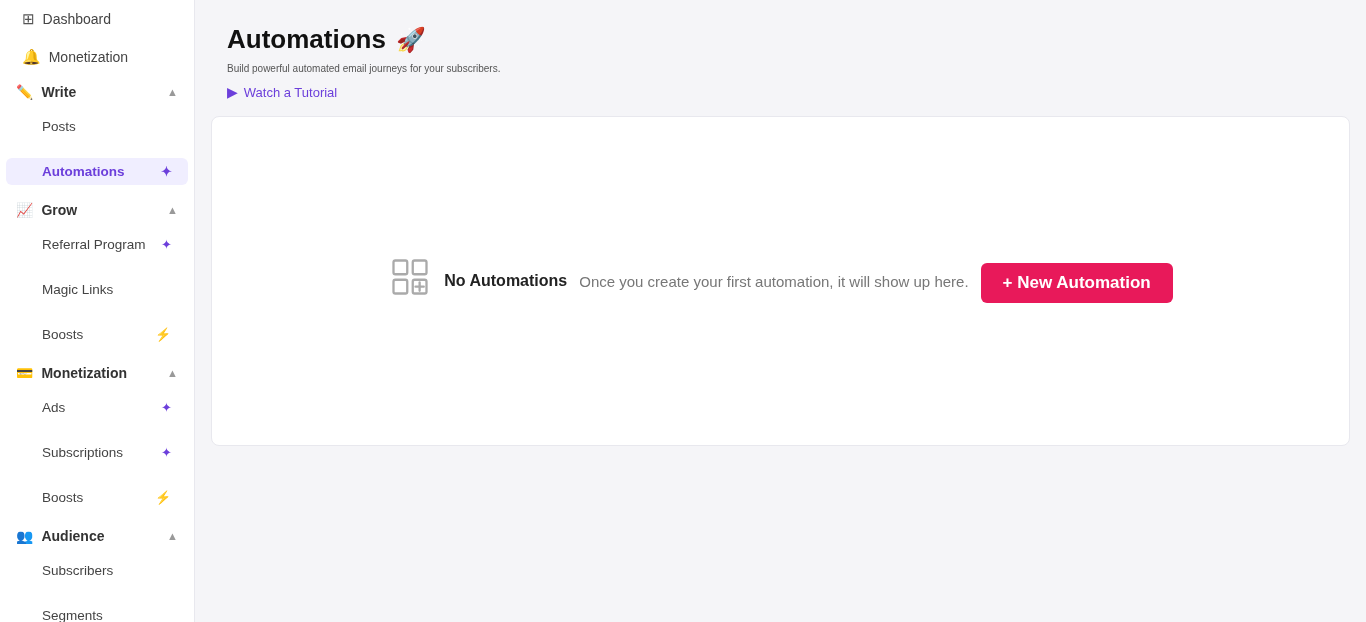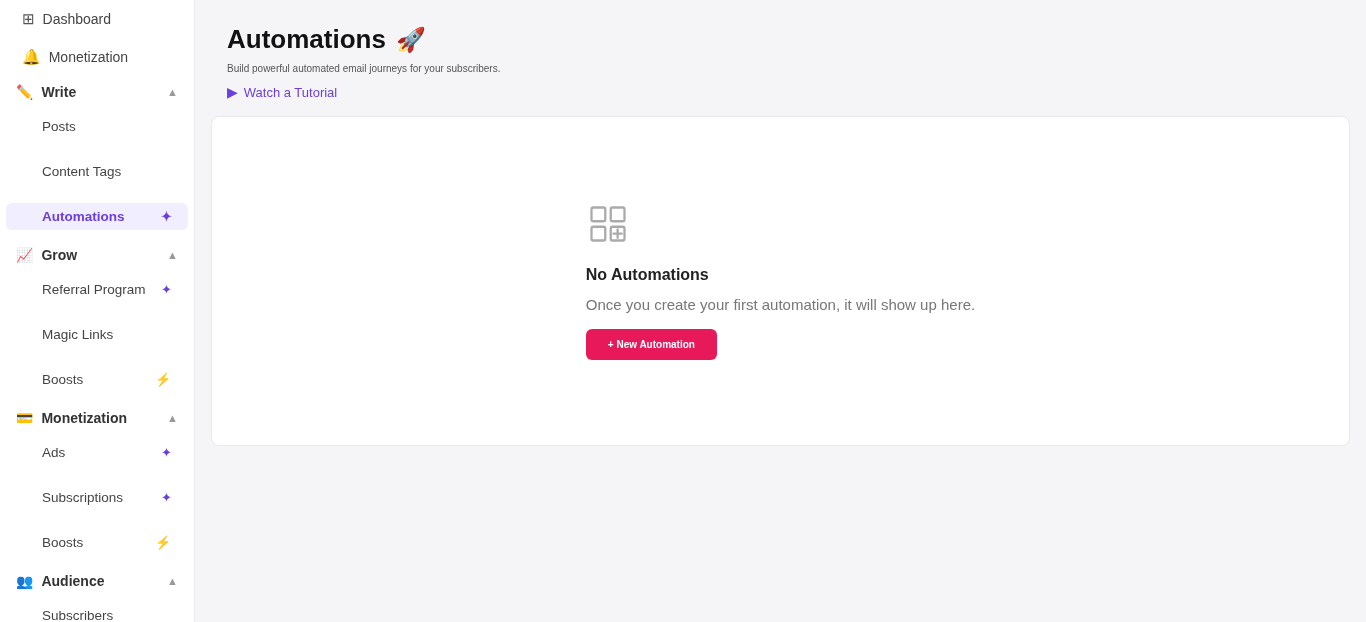--- a/index.html
+++ b/index.html
@@ -144,22 +144,22 @@
       border-radius: 8px;
       border: 1px solid #e8e8ee;
       min-height: 330px;
       display: flex;
       align-items: center;
       justify-content: center;
     }
 
     .empty-state {
       display: flex;
-      flex-direction: column;
-      align-items: flex-start;
+      flex-direction: row;
+      align-items: center;
       gap: 12px;
       padding: 48px;
     }
 
     .empty-icon {
       color: #bbb;
       margin-bottom: 4px;
     }
 
     .empty-title {
@@ -176,21 +176,21 @@
 
     .new-automation-btn {
       display: flex;
       align-items: center;
       gap: 6px;
       background: #e8195a;
       color: #fff;
       border: none;
       border-radius: 6px;
       padding: 10px 22px;
-      font-size: 10px;
+      font-size: 17px;
       font-weight: 600;
       cursor: pointer;
       margin-top: 4px;
     }
 
     
     .grid-icon svg {
       width: 44px;
       height: 44px;
     }
@@ -221,23 +221,20 @@
 
   <div class="sidebar-section-header">
     <div class="left">
       <span class="icon">✏️</span>
       <span>Write</span>
     </div>
     <span class="chevron">▲</span>
   </div>
   <div class="sidebar-item">
     <span>Posts</span>
-  </div>
-  <div class="sidebar-item">
-    <span>Content Tags</span>
   </div>
   <div class="sidebar-item active">
     <span>Automations</span>
     <span class="badge purple-sparkle">✦</span>
   </div>
 
   <div class="sidebar-section-header">
     <div class="left">
       <span class="icon">📈</span>
       <span>Grow</span>

